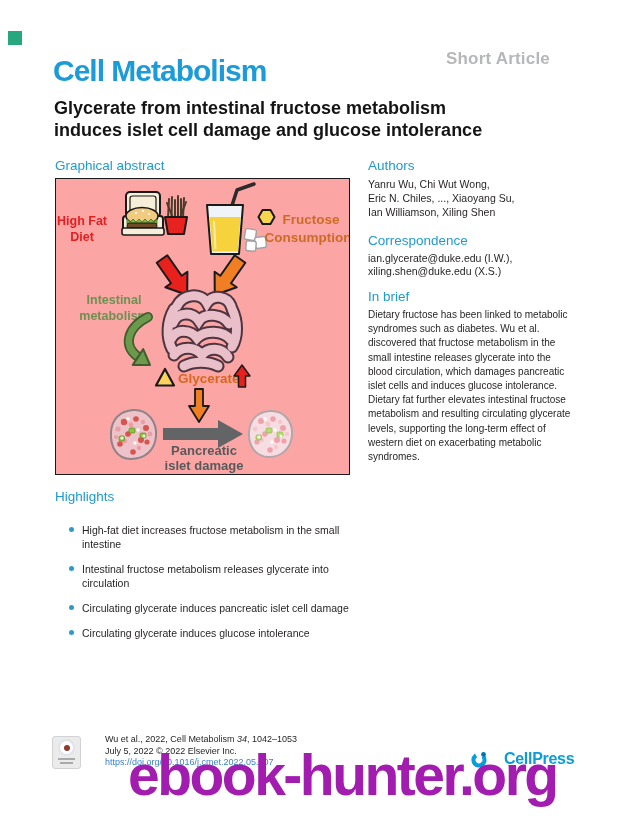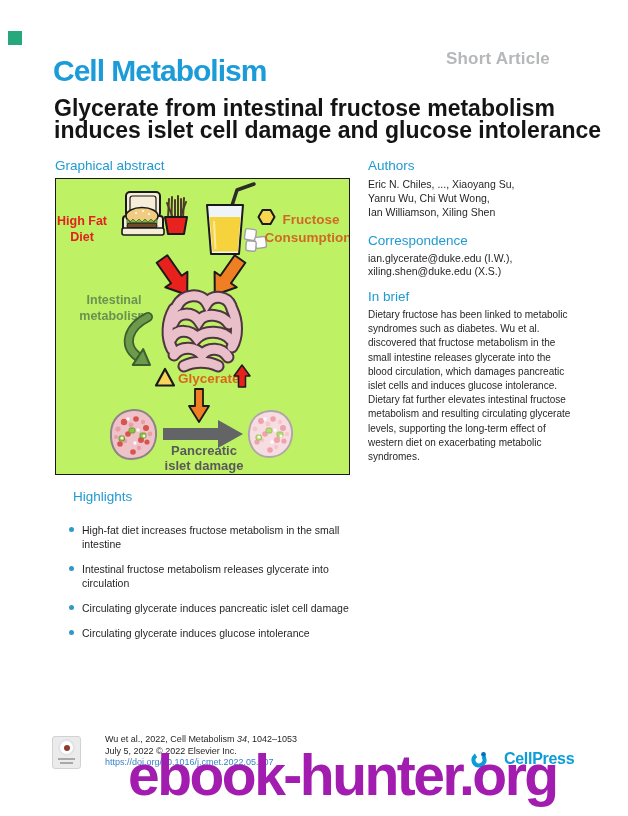--- a/index.html
+++ b/index.html
@@ -2,26 +2,26 @@
 <html><head>
 <meta charset="utf-8">
 <style>
   html,body{margin:0;padding:0;background:#888;}
   .page{position:relative;width:628px;height:816px;background:#ffffff;overflow:hidden;
         font-family:"Liberation Sans",sans-serif;color:#231f20;}
   .abs{position:absolute;}
   .corner-mark{left:8px;top:31px;width:14px;height:14px;background:#27a87c;}
   .article-type{left:0;top:49px;width:550px;text-align:right;font-size:17px;font-weight:bold;color:#b5b7b9;letter-spacing:.2px;}
   .journal{left:53px;top:56px;font-size:30px;line-height:30px;font-weight:bold;color:#1b9cd8;letter-spacing:-1px;}
-  .title{left:54px;top:97px;font-size:23px;line-height:22px;font-weight:bold;color:#141414;}
+  .title{left:54px;top:97px;font-size:18px;line-height:22px;font-weight:bold;color:#141414;}
   .sec-head{font-size:13.5px;color:#1f9ad2;}
   .ga-head{left:55px;top:158px;}
-  .ga-box{left:55px;top:178px;width:293px;height:295px;border:1.6px solid #1a1a1a;background:#bef264;}
+  .ga-box{left:55px;top:178px;width:293px;height:295px;border:1.6px solid #1a1a1a;background:#fca5a5;}
   .ga-box svg{display:block;width:100%;height:100%;}
-  .hl-head{left:73px;top:489px;}
+  .hl-head{left:55px;top:489px;}
   .hl-list{left:55px;top:511px;width:302px;list-style:none;margin:12px;padding:0;}
   .hl-list li{display:flex;gap:8px;font-size:10.5px;line-height:14px;margin:0 0 11px 2px;color:#231f20;}
   .bullet{flex:none;width:5px;height:5px;border-radius:50%;background:#2e9bc6;margin-top:4px;}
   .authors-head{left:368px;top:158px;}
   .authors-text{left:368px;top:177px;font-size:10.5px;line-height:14px;}
   .corr-head{left:368px;top:233px;}
   .corr-text{left:368px;top:252px;font-size:10.5px;line-height:13px;}
   .inbrief-head{left:368px;top:289px;}
   .inbrief-text{left:368px;top:308px;width:204px;font-size:10px;line-height:14.2px;}
   .badge{left:52px;top:736px;width:27px;height:31px;background:#ebebeb;border:1px solid #d2d2d2;border-radius:3px;cursor:pointer;}
@@ -242,22 +242,22 @@
         <span>Circulating glycerate induces pancreatic islet cell damage</span>
       </li>
     <li>
         <span class="bullet"></span>
         <span>Circulating glycerate induces glucose intolerance</span>
       </li>
   </ul>
 
   <div class="abs sec-head authors-head">Authors</div>
   <div class="abs authors-text">
+    <div>Yanru Wu, Chi Wut Wong,</div>
     <div>Eric N. Chiles, ..., Xiaoyang Su,</div>
-    <div>Yanru Wu, Chi Wut Wong,</div>
     <div>Ian Williamson, Xiling Shen</div>
   </div>
 
   <div class="abs sec-head corr-head">Correspondence</div>
   <div class="abs corr-text">
     <div>ian.glycerate@duke.edu (I.W.),</div>
     <div>xiling.shen@duke.edu (X.S.)</div>
   </div>
 
   <div class="abs sec-head inbrief-head">In brief</div>

